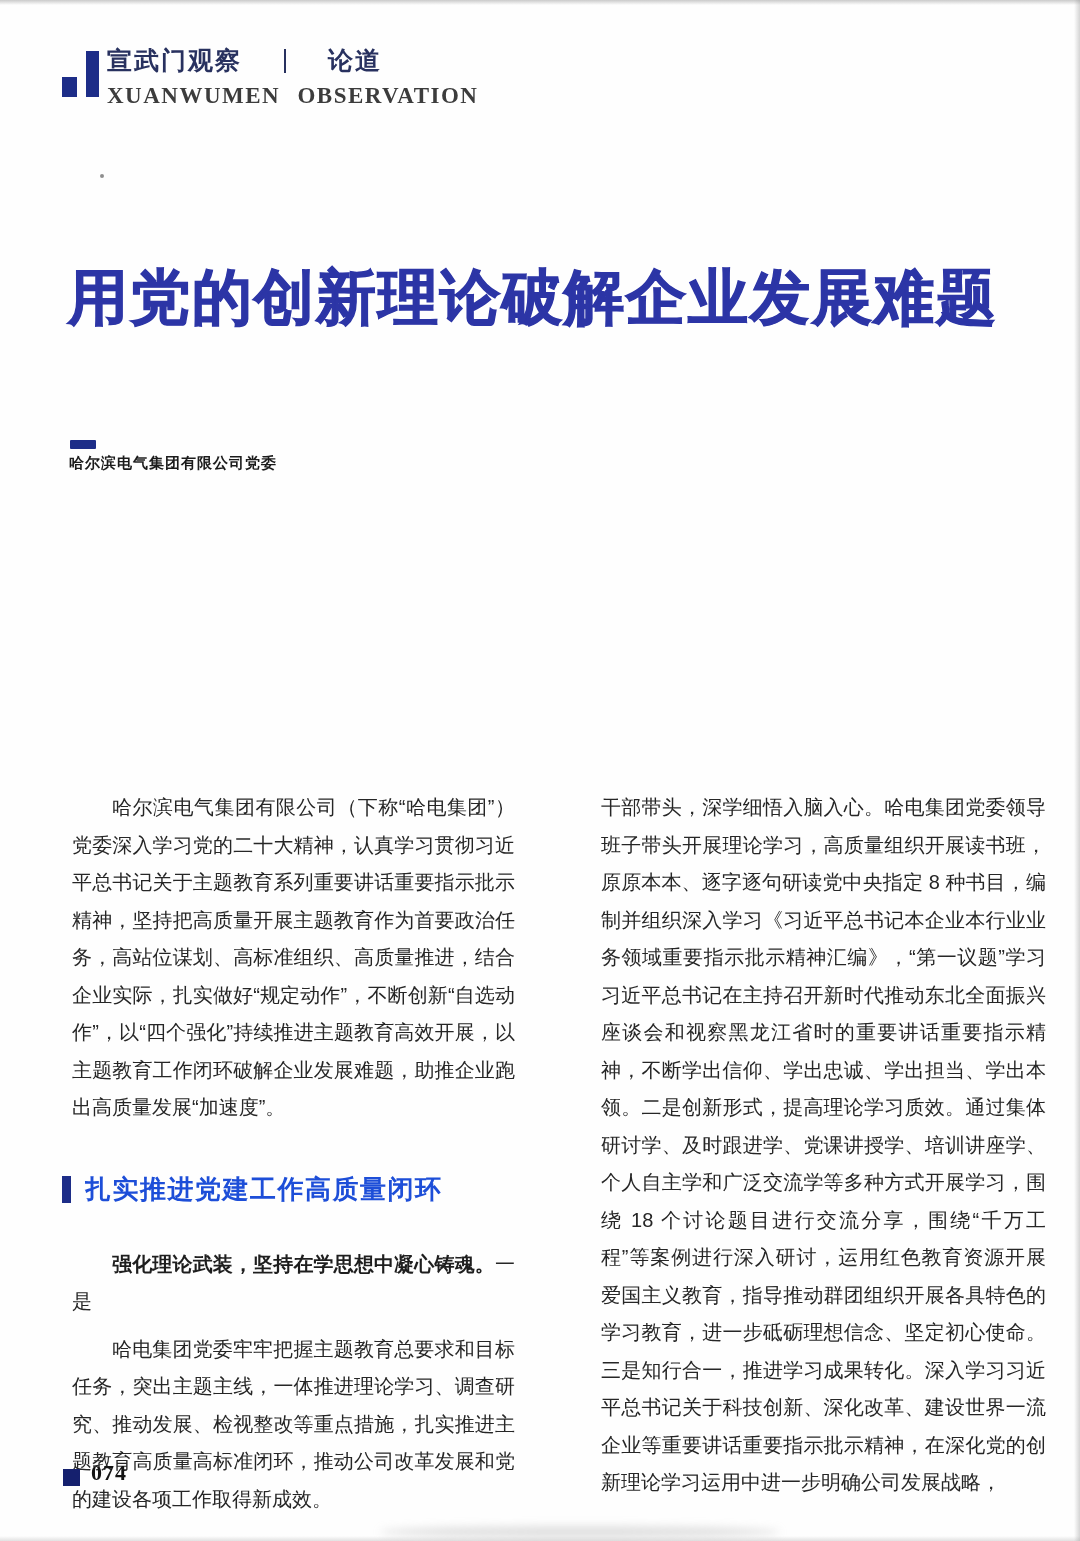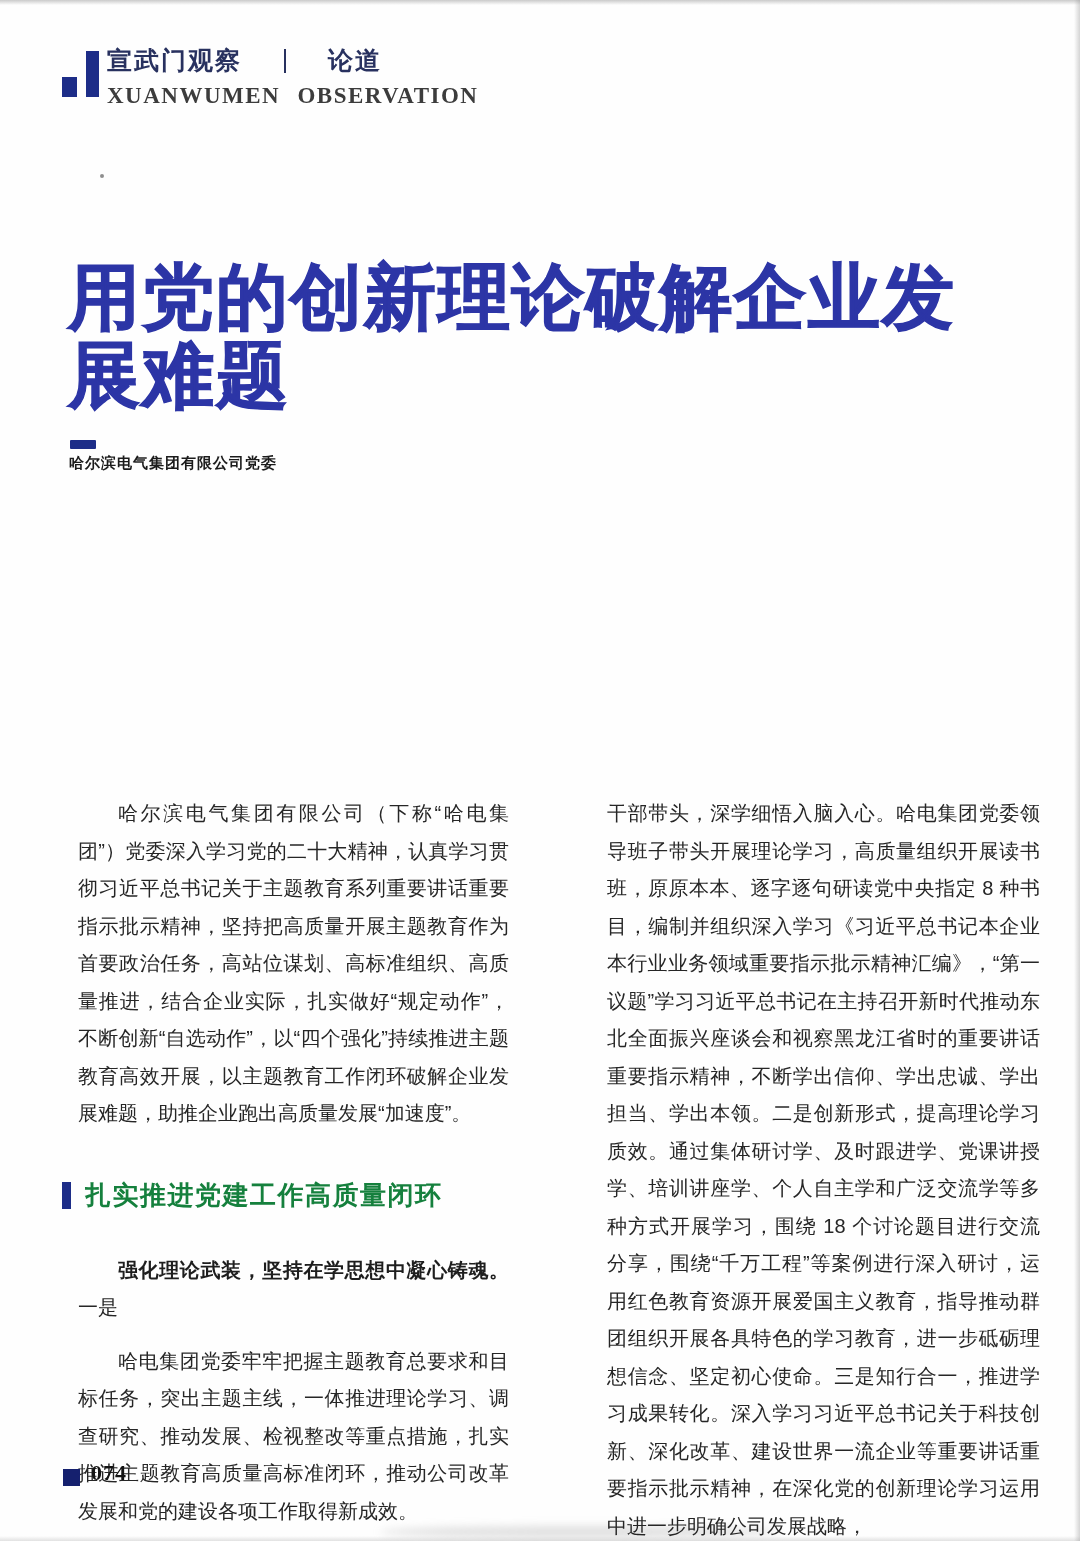--- a/index.html
+++ b/index.html
@@ -29,36 +29,36 @@
   .brand-logo .bar-small{position:absolute;left:0;bottom:0;width:15px;height:20px;background:#1d2d88;}
   .brand{position:absolute;left:107px;top:44px;}
   .brand-cn{font-size:25px;font-weight:bold;color:#28315f;letter-spacing:2px;
     font-family:"Liberation Sans",sans-serif;display:flex;align-items:center;gap:32px;}
   .brand-divider{display:inline-block;width:2px;height:24px;background:#28315f;margin:0 10px;}
   .brand-en{margin-top:6px;font-size:23px;color:#3c3c3c;letter-spacing:1.5px;word-spacing:10px;
     font-family:"Liberation Serif",serif;font-weight:600;}
   
   .title{position:absolute;left:68px;top:258px;margin:0;width:960px;
     font-family:"DejaVu Serif","Liberation Serif",serif;
-    font-weight:900;font-size:72px;line-height:78px;letter-spacing:2px;
+    font-weight:900;font-size:60px;line-height:78px;letter-spacing:2px;
     color:#2c35a6;-webkit-text-stroke:1.2px #2c35a6;}
   .title .t-line{display:block;}
   .author-dash{position:absolute;left:70px;top:440px;width:26px;height:9px;background:#1d2d88;border-radius:1px;}
   .byline{position:absolute;left:69px;top:454px;font-size:15px;font-weight:bold;color:#1b1b1b;letter-spacing:1px;}
   
   .col{position:absolute;top:779px;width:463px;}
   .col-left{left:62px;}
   .col-right{left:591px;width:465px;}
-  .col p{margin:16px;font-size:20px;line-height:37.5px;text-align:justify;
+  .col p{margin:10px;font-size:20px;line-height:37.5px;text-align:justify;
     color:#262626;font-weight:500;}
   .col p.indent{text-indent:2em;}
   .lead{font-weight:800;color:#1e1e1e;}
   .sec{display:flex;align-items:center;margin:45px 0 39px 0;}
   .sec-bar{display:inline-block;width:9px;height:27px;background:#1d2d88;margin-right:14px;flex:none;}
-  .sec-text{font-size:26px;font-weight:900;color:#15803d;letter-spacing:1.5px;
+  .sec-text{font-size:26px;font-weight:900;color:#1d4ed8;letter-spacing:1.5px;
     font-family:"Liberation Serif","DejaVu Serif",serif;}
   
   .page-footer{position:absolute;left:63px;top:1460px;display:flex;align-items:flex-end;}
   .page-square{display:inline-block;width:17px;height:17px;background:#15206e;margin-right:11px;}
   .page-num{font-size:22px;font-weight:bold;color:#131313;font-family:"Liberation Serif",serif;letter-spacing:1px;}
 </style>
 </head>
 <body>
 
 <div class="page">

